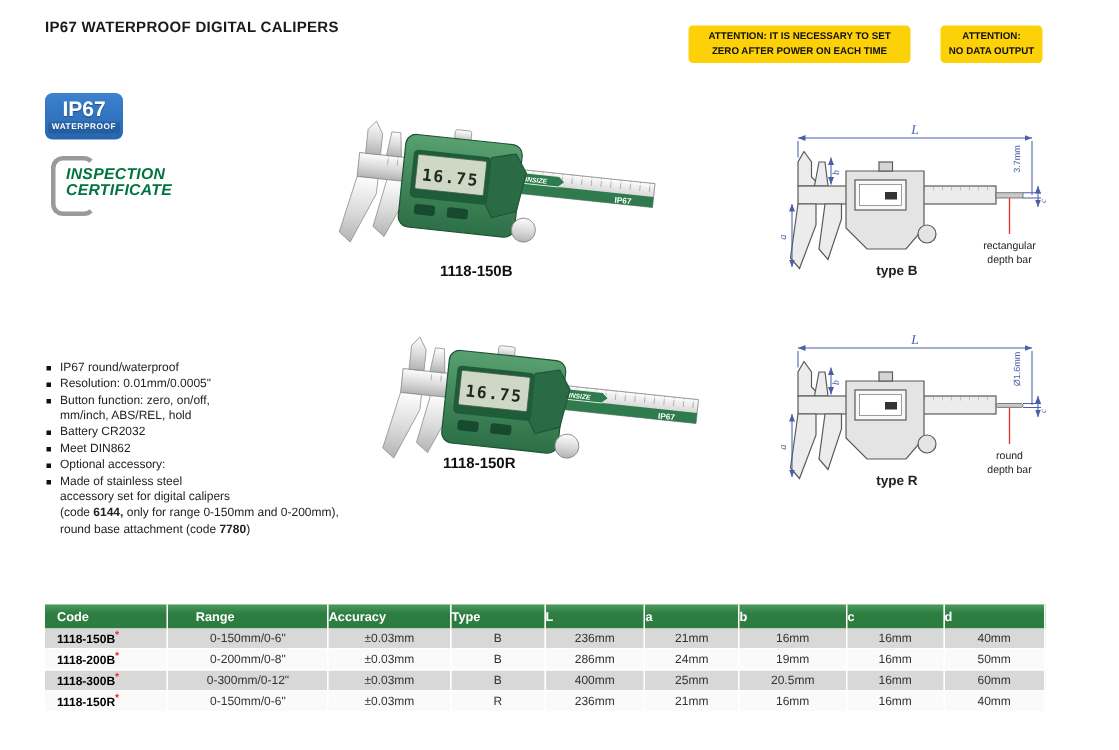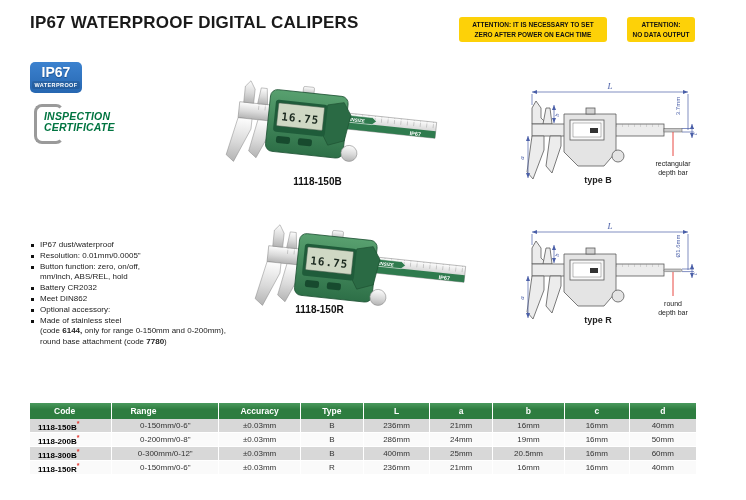--- a/index.html
+++ b/index.html
@@ -1,21 +1,21 @@
 <!DOCTYPE html>
 <html><head>
 <meta charset="utf-8">
 <style>
   html,body{margin:0;padding:0;background:#fff;}
   .page{position:relative;width:746px;height:500px;background:#fff;overflow:hidden;
         font-family:"Liberation Sans",sans-serif;color:#111;}
   .abs{position:absolute;}
 
   
-  .title{left:30px;top:13px;font-size:17px;font-weight:bold;letter-spacing:.2px;color:#1a1a1a;}
+  .title{left:30px;top:13px;font-size:10px;font-weight:bold;letter-spacing:.2px;color:#1a1a1a;}
 
   
   .attn{background:#fdd108;border-radius:3px;color:#111;font-weight:bold;font-size:6.5px;
         line-height:1.45;text-align:center;display:flex;flex-direction:column;justify-content:center;}
   .attn1{left:459px;top:17px;width:148px;height:25px;}
   .attn2{left:627px;top:17px;width:68px;height:25px;}
 
   
   .ip67{left:30px;top:62px;width:52px;height:31px;border-radius:5px;
         background:linear-gradient(#3c82cf,#2767b1);text-align:center;color:#fff;}
@@ -37,23 +37,23 @@
 
   
   .features{left:30px;top:240px;width:235px;font-size:8px;line-height:10.8px;color:#222;}
   .feat-line{position:relative;padding-left:10px;}
   .feat-line.bullet::before{content:"";position:absolute;left:1px;top:4px;width:3px;height:3px;background:#111;}
 
   
   .spec{left:30px;top:403px;width:667px;}
   table{border-collapse:collapse;table-layout:fixed;width:667px;}
   th{background:linear-gradient(#4b9a5e,#2e7d40 40%);color:#fff;font-size:8.5px;font-weight:bold;
-     height:16px;text-align:center;border-right:1px solid #fff;padding:0;}
+     height:16px;text-align:left;border-right:1px solid #fff;padding:0;}
   th.al{text-align:left;}
-  th:first-child{padding-left:24px;}
+  th:first-child{padding-left:8px;}
   th:nth-child(2){padding-left:18px;}
   td{font-size:8px;color:#333;text-align:center;height:13px;padding:0;
      border-right:1px solid #fff;border-bottom:1px solid #fff;}
   tbody tr:nth-child(odd){background:#d8d8d8;}
   tbody tr:nth-child(even){background:#fafafa;}
   td.code-cell{text-align:left;padding-left:8px;font-weight:bold;color:#000;}
   .star{color:#e5342e;font-weight:bold;font-size:7px;vertical-align:super;}
 
   
   .footnote{left:30px;top:477px;font-size:8.5px;color:#222;}
@@ -169,28 +169,29 @@
     <text class="dimtxt" x="22" y="80" font-size="7" text-anchor="middle" transform="rotate(-90 22 80)">a</text>
     <text class="dimtxt" x="195" y="56" font-size="6" text-anchor="middle" transform="rotate(-90 195 56)">c</text>
     <text x="178" y="28" font-size="6" fill="#4a5fa8" text-anchor="middle" transform="rotate(-90 178 28)">3.7mm</text>
     <line x1="171" y1="54" x2="171" y2="78" stroke="#e5342e" stroke-width="0.9"></line>
     <text x="171" y="88" font-size="7" fill="#222" text-anchor="middle">rectangular</text>
     <text x="171" y="97" font-size="7" fill="#222" text-anchor="middle">depth bar</text>
     <text x="96" y="105" font-size="9" font-weight="bold" fill="#222" text-anchor="middle">type B</text>
   </svg>
 
   <div class="abs features" id="features">
-      <div class="feat-line bullet"><span>IP67 dust/waterproof</span></div>
+      <div class="feat-line bullet"><span>IP67 round/waterproof</span></div>
       <div class="feat-line bullet"><span>Resolution: 0.01mm/0.0005"</span></div>
       <div class="feat-line bullet"><span>Button function: zero, on/off,</span></div>
       <div class="feat-line"><span>mm/inch, ABS/REL, hold</span></div>
       <div class="feat-line bullet"><span>Battery CR2032</span></div>
       <div class="feat-line bullet"><span>Meet DIN862</span></div>
       <div class="feat-line bullet"><span>Optional accessory:</span></div>
       <div class="feat-line bullet"><span>Made of stainless steel</span></div>
+      <div class="feat-line"><span>accessory set for digital calipers</span></div>
       <div class="feat-line"><span>(code </span><span style="font-weight: bold;">6144,</span><span> only for range 0-150mm and 0-200mm),</span></div>
       <div class="feat-line"><span>round base attachment (code </span><span style="font-weight: bold;">7780</span><span>)</span></div>
     </div>
 
   <svg class="abs" style="left:222px;top:222px;" width="245" height="98" viewBox="0 0 245 98">
     <defs>
       <linearGradient id="m2" x1="0" y1="0" x2="0" y2="1">
         <stop offset="0" stop-color="#fdfdfd"></stop>
           <stop offset=".55" stop-color="#d9d9d9"></stop>
           <stop offset="1" stop-color="#b3b3b3"></stop>

